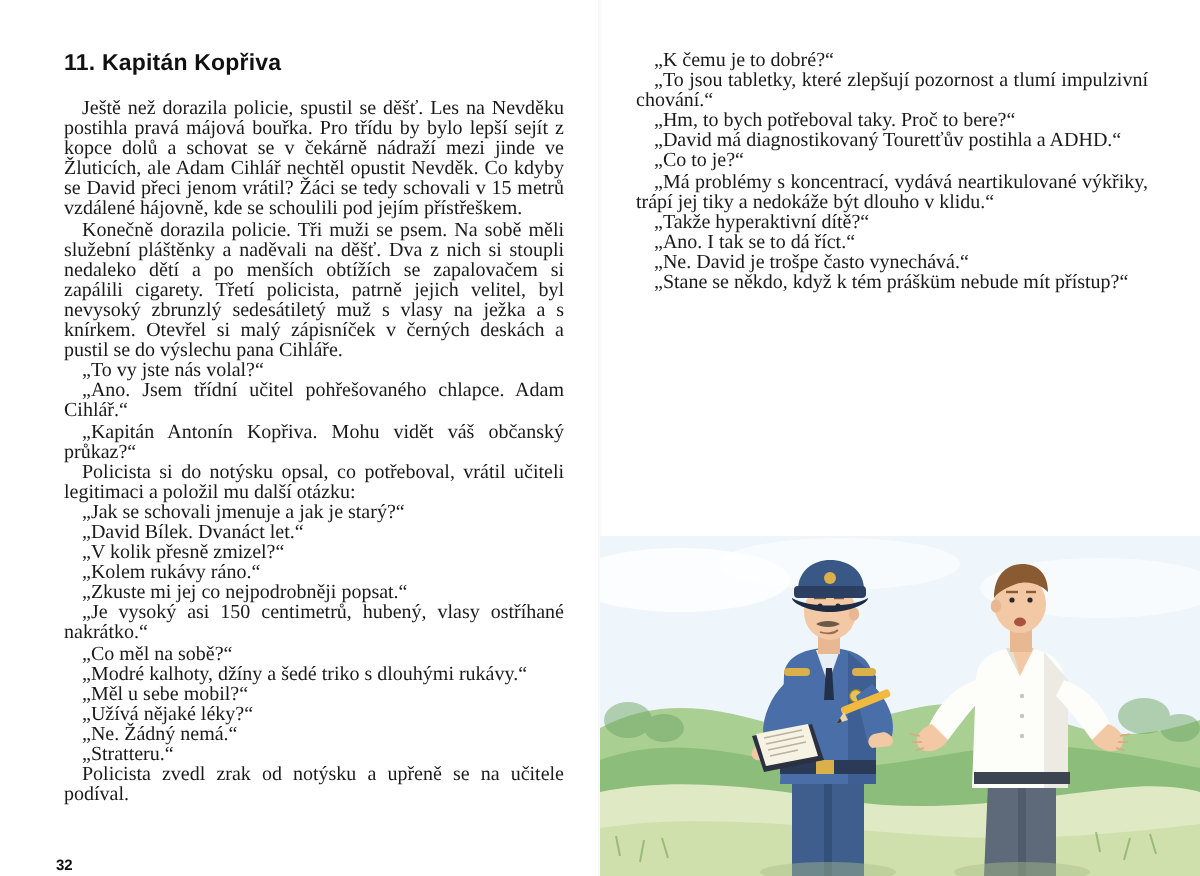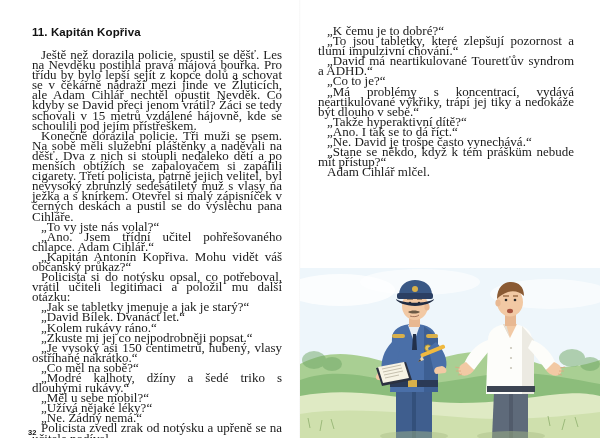--- a/index.html
+++ b/index.html
@@ -44,21 +44,21 @@
   }
   .chapter-title {
     font-family: "Liberation Sans", sans-serif;
     font-weight: bold;
     font-size: 11.5px;
     color: #111111;
     margin: 0 0 12px 0;
     letter-spacing: 0.1px;
   }
   .body-text {
-    font-size: 13px;
+    font-size: 10px;
     line-height: 10.1px;
     color: #1a1a1a;
     text-align: justify;
     margin: 0;
   }
   .body-text p {
     margin: 0;
     text-indent: 9px;
   }
   .folio {
@@ -90,46 +90,48 @@
 
   <div class="col col-left">
     <h1 class="chapter-title">11. Kapitán Kopřiva</h1>
     <div class="body-text">
       <p>Ještě než dorazila policie, spustil se děšť. Les na Nevděku postihla pravá májová bouřka. Pro třídu by bylo lepší sejít z kopce dolů a schovat se v čekárně nádraží mezi jinde ve Žluticích, ale Adam Cihlář nechtěl opustit Nevděk. Co kdyby se David přeci jenom vrátil? Žáci se tedy schovali v 15 metrů vzdálené hájovně, kde se schoulili pod jejím přístřeškem.</p>
       <p>Konečně dorazila policie. Tři muži se psem. Na sobě měli služební pláštěnky a naděvali na děšť. Dva z nich si stoupli nedaleko dětí a po menších obtížích se zapalovačem si zapálili cigarety. Třetí policista, patrně jejich velitel, byl nevysoký zbrunzlý sedesátiletý muž s vlasy na ježka a s knírkem. Otevřel si malý zápisníček v černých deskách a pustil se do výslechu pana Cihláře.</p>
       <p>„To vy jste nás volal?“</p>
       <p>„Ano. Jsem třídní učitel pohřešovaného chlapce. Adam Cihlář.“</p>
       <p>„Kapitán Antonín Kopřiva. Mohu vidět váš občanský průkaz?“</p>
       <p>Policista si do notýsku opsal, co potřeboval, vrátil učiteli legitimaci a položil mu další otázku:</p>
-      <p>„Jak se tabletky jmenuje a jak je starý?“</p>
+      <p>„Jak se schovali jmenuje a jak je starý?“</p>
       <p>„David Bílek. Dvanáct let.“</p>
+      <p>„V kolik přesně zmizel?“</p>
       <p>„Kolem rukávy ráno.“</p>
       <p>„Zkuste mi jej co nejpodrobněji popsat.“</p>
       <p>„Je vysoký asi 150 centimetrů, hubený, vlasy ostříhané nakrátko.“</p>
       <p>„Co měl na sobě?“</p>
       <p>„Modré kalhoty, džíny a šedé triko s dlouhými rukávy.“</p>
       <p>„Měl u sebe mobil?“</p>
       <p>„Užívá nějaké léky?“</p>
       <p>„Ne. Žádný nemá.“</p>
+      <p>„Stratteru.“</p>
       <p>Policista zvedl zrak od notýsku a upřeně se na učitele podíval.</p>
     </div>
   </div>
 
   <div class="col col-right">
     <div class="body-text">
       <p>„K čemu je to dobré?“</p>
       <p>„To jsou tabletky, které zlepšují pozornost a tlumí impulzivní chování.“</p>
-      <p>„David má neartikulované Touretťův syndrom a ADHD.“</p>
+      <p>„Hm, to bych potřeboval taky. Proč to bere?“</p>
+      <p>„David má diagnostikovaný Touretťův postihla a ADHD.“</p>
       <p>„Co to je?“</p>
-      <p>„Má problémy s koncentrací, vydává neartikulované výkřiky, trápí jej tiky a nedokáže být dlouho v sebe.“</p>
+      <p>„Má problémy s koncentrací, vydává neartikulované výkřiky, trápí jej tiky a nedokáže být dlouho v klidu.“</p>
       <p>„Takže hyperaktivní dítě?“</p>
       <p>„Ano. I tak se to dá říct.“</p>
       <p>„Ne. David je trošpe často vynechává.“</p>
       <p>„Stane se někdo, když k tém prášküm nebude mít přístup?“</p>
-      <p>Adam Cihlář mlčel.</p>
     </div>
   </div>
 
   <div class="folio">32</div>
 
   <div class="illo">
     <svg width="300" height="170" viewBox="0 0 300 170" xmlns="http://www.w3.org/2000/svg">
       <defs>
         <clipPath id="illoClip">
           <rect x="0" y="0" width="300" height="170"></rect>

